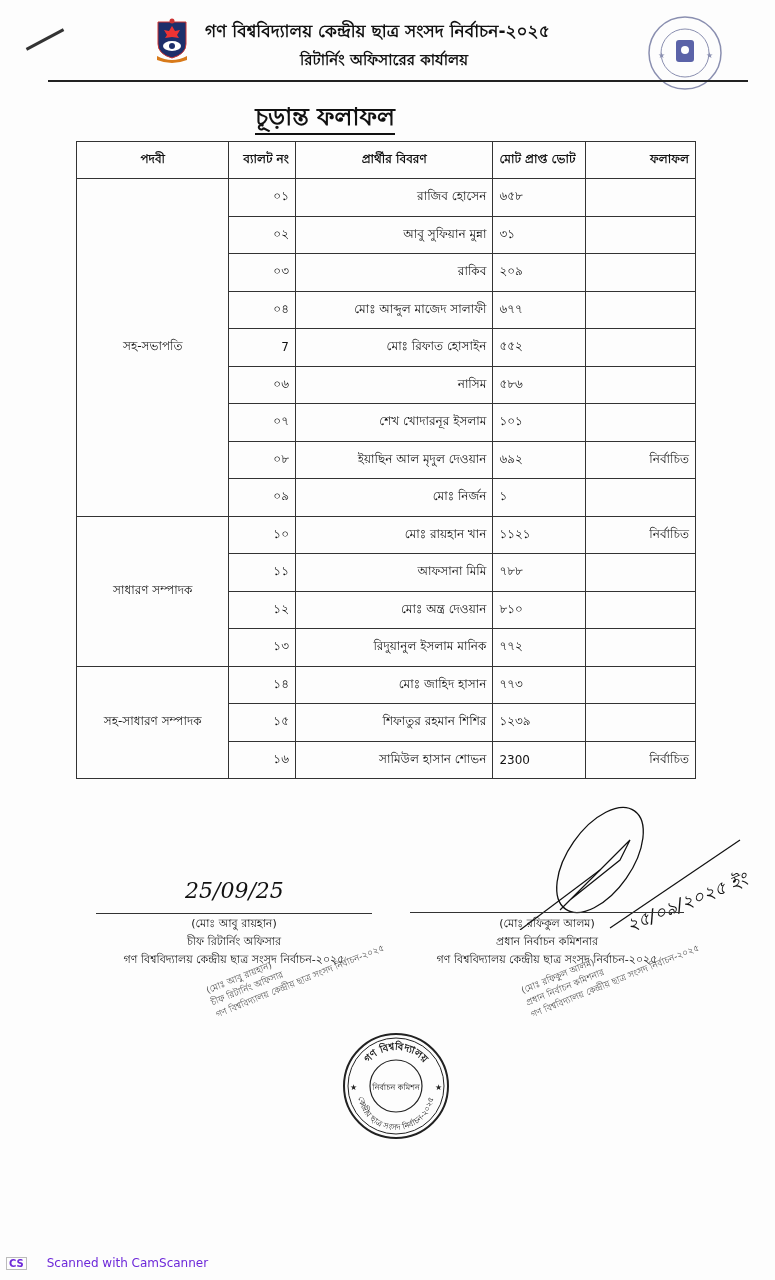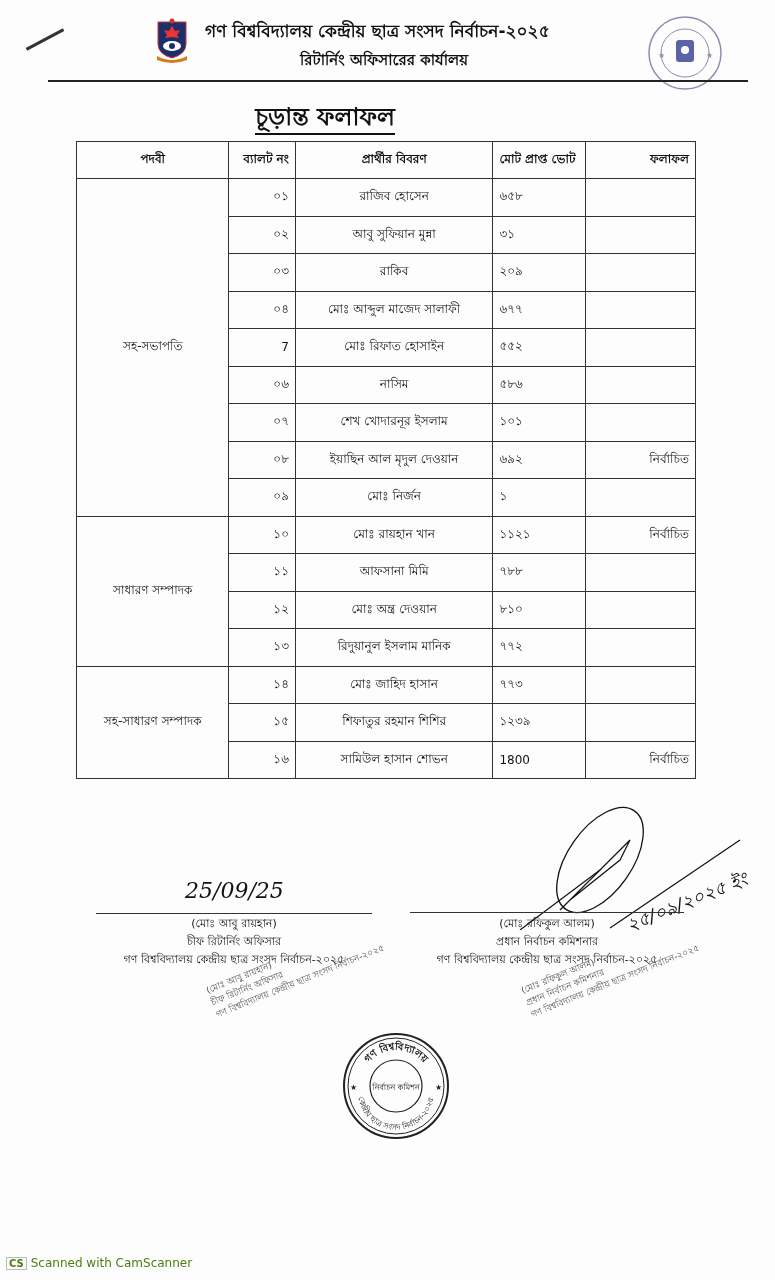--- a/index.html
+++ b/index.html
@@ -12,35 +12,35 @@
   .scribble{left:24px;top:38px;width:42px;height:3px;background:#333;transform:rotate(-28deg);}
   .logo{left:155px;top:18px;width:34px;height:46px;}
   .seal-top{left:646px;top:14px;width:78px;height:78px;}
   .doc-title{left:0;width:650px;top:98px;text-align:center;font-size:24px;font-weight:bold;}
   .doc-title span{border-bottom:2px solid #111;padding-bottom:2px;}
   table.results{position:absolute;left:76px;top:141px;width:620px;border-collapse:collapse;font-size:12px;padding-left:48px;}
   table.results th, table.results td{border:1.5px solid #333;height:36.5px;padding:0 6px;}
   table.results th{font-weight:bold;font-size:12px;height:36px;}
   .c-pos{width:136px;text-align:center;}
   .c-bal{width:52px;text-align:right;}
-  .c-name{width:180px;text-align:center;}
+  .c-name{width:180px;text-align:right;}
   .c-vote{width:78px;text-align:left;}
   .c-res{width:94px;text-align:right;}
   .sigdate{left:185px;top:878px;font-size:22px;font-style:italic;font-family:"DejaVu Serif",serif;}
   .sig-line-l{left:96px;top:913px;width:276px;height:1px;background:#333;}
   .sig-line-r{left:410px;top:912px;width:274px;height:1px;background:#333;}
   .sig-block{text-align:center;font-size:11px;line-height:18px;white-space:nowrap;}
   .sig-l{left:96px;top:915px;width:276px;}
   .sig-r{left:410px;top:915px;width:274px;}
   .stamp-rot{font-size:9px;color:#333;transform:rotate(-22deg);white-space:nowrap;line-height:13px;opacity:.85;}
   .stamp-l{left:205px;top:950px;}
   .stamp-r{left:520px;top:950px;}
   .bigsig{left:500px;top:800px;width:275px;height:130px;}
   .seal-bottom{left:340px;top:1030px;width:112px;height:112px;}
-  .cs{left:6px;top:1256px;font-size:12px;color:#4d7c0f;display:flex;align-items:center;gap:4px;}
+  .cs{left:6px;top:1256px;font-size:12px;color:#6d28d9;display:flex;align-items:center;gap:20px;}
   .cs-box{border:1.5px solid #bbb;font-size:10px;padding:0 2px;font-weight:bold;}
 </style>
 </head>
 <body>
 
 <div class="abs scribble"></div>
 
 <svg class="abs logo" viewBox="0 0 34 46">
   <path d="M3 4 H31 V26 Q31 36 17 40 Q3 36 3 26 Z" fill="#1d2f6b" stroke="#c33" stroke-width="1"></path>
   <circle cx="17" cy="3" r="2.5" fill="#c33"></circle>
@@ -168,21 +168,21 @@
       </tr>
       <tr>
         <td class="c-bal">১৫</td>
         <td class="c-name">শিফাতুর রহমান শিশির</td>
         <td class="c-vote">১২৩৯</td>
         <td class="c-res"></td>
       </tr>
       <tr>
         <td class="c-bal">১৬</td>
         <td class="c-name">সামিউল হাসান শোভন</td>
-        <td class="c-vote">1800</td>
+        <td class="c-vote">2300</td>
         <td class="c-res">নির্বাচিত</td>
       </tr>
     </tbody>
 </table>
 
 <div class="abs sigdate">
   <span>25/09/25</span>
 </div>
 <div class="abs sig-line-l"></div>
 <div class="abs sig-block sig-l">

